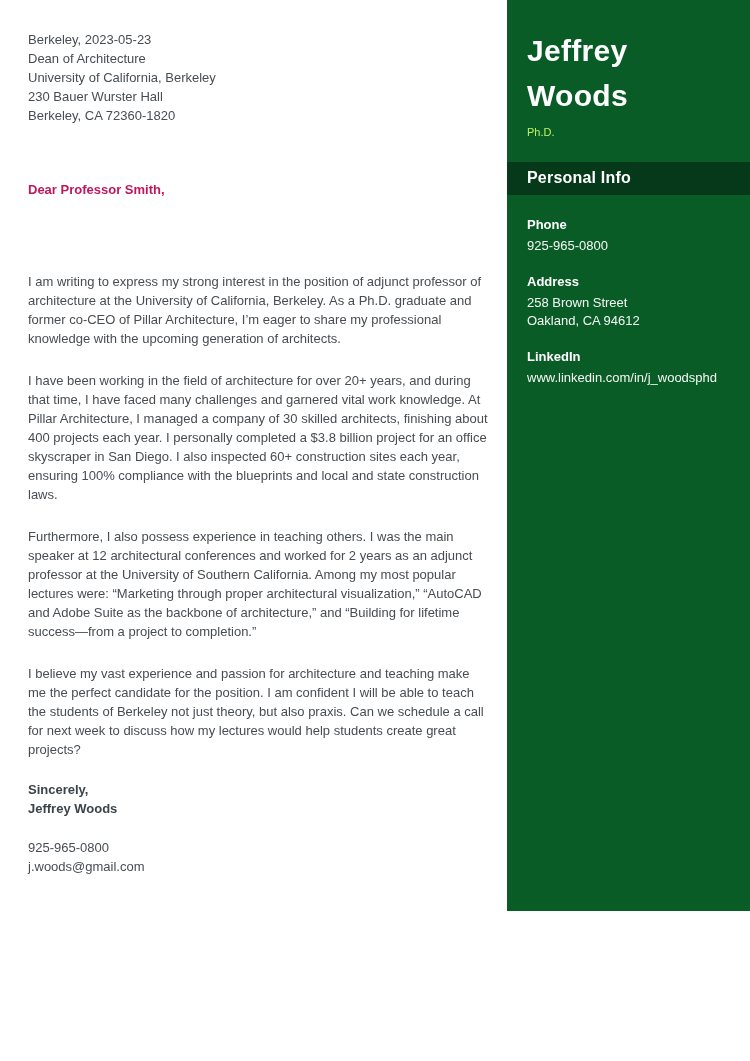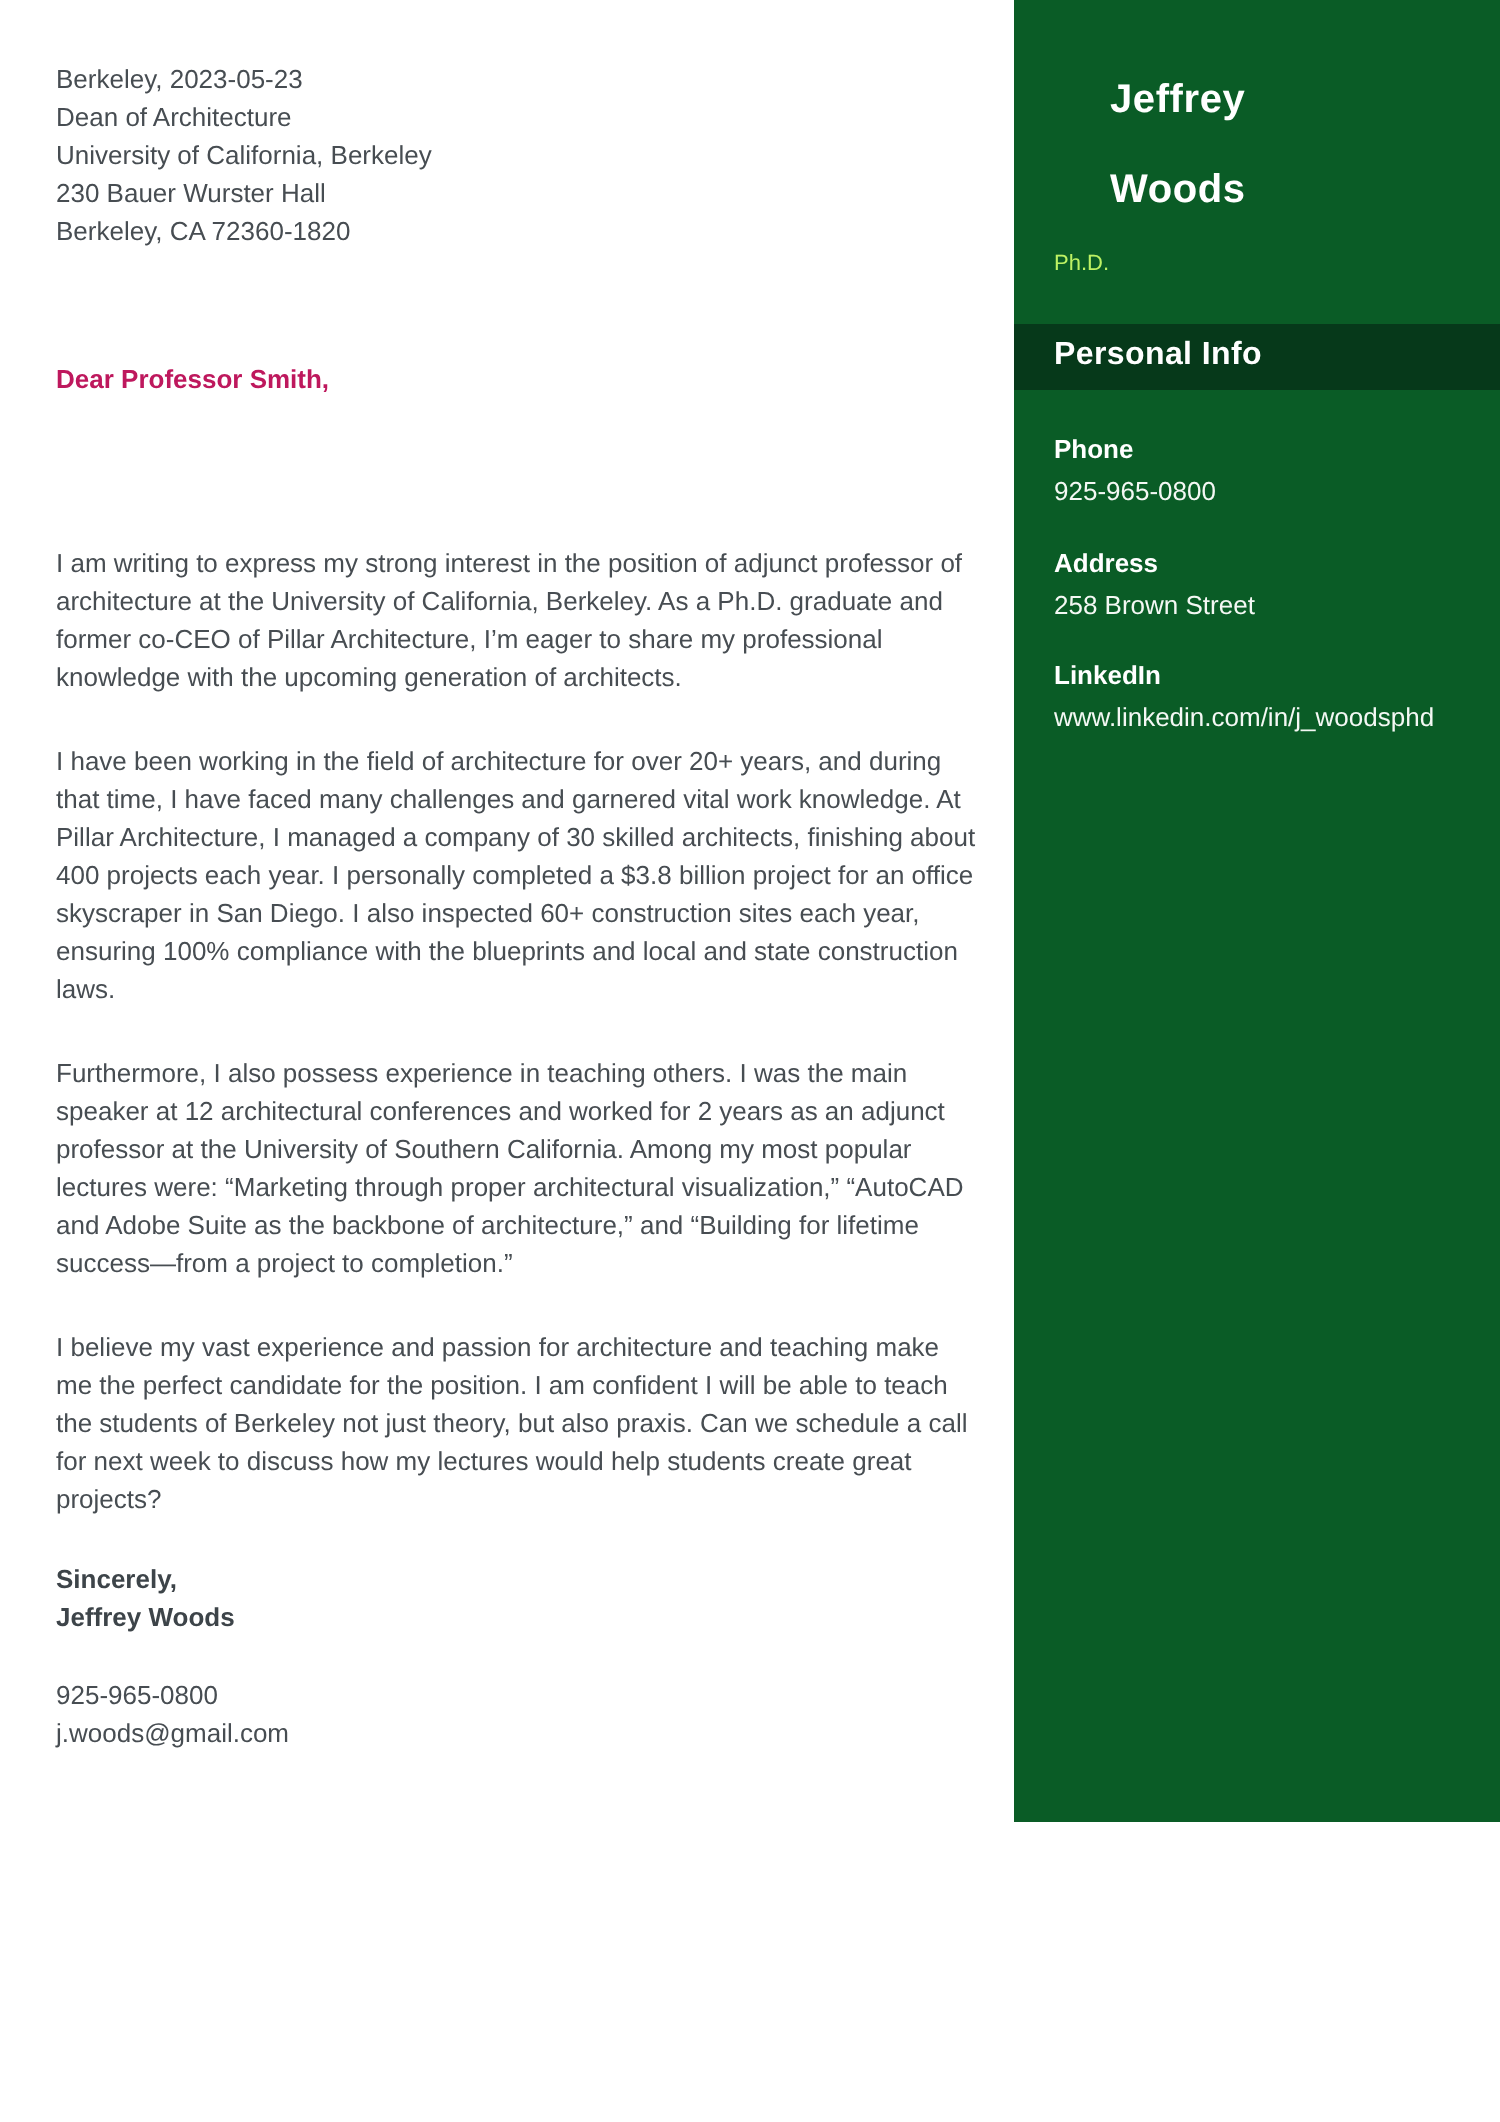--- a/index.html
+++ b/index.html
@@ -40,25 +40,24 @@
   
   .sidebar {
     position: absolute;
     left: 507px; top: 0;
     width: 243px; height: calc(100% - 3px);
     background: #0a5c26;
     color: #ffffff;
     padding: 28px 18px 0 20px;
   }
   .name {
-    font-size: 20px;
+    font-size: 30px;
     font-weight: bold;
     line-height: 45px;
     letter-spacing: 0.3px;
-    margin-left: 28px;
   }
   .name span { display: block; }
   .degree {
     font-size: 11px;
     margin-top: 8px;
     color: #bef264;
   }
   .band {
     margin: 24px -18px 0 -20px;
     background: #06391a;
@@ -132,20 +131,21 @@
 
 
       <div class="info-item">
         <div class="info-label">Phone</div>
         <div class="info-line">925-965-0800</div>
       </div>
 
       <div class="info-item">
         <div class="info-label">Address</div>
         <div class="info-line">258 Brown Street</div>
+        <div class="info-line">Oakland, CA 94612</div>
       </div>
 
       <div class="info-item">
         <div class="info-label">LinkedIn</div>
         <div class="info-line">www.linkedin.com/in/j_woodsphd</div>
       </div>
 
     </div>
   </aside>
 

